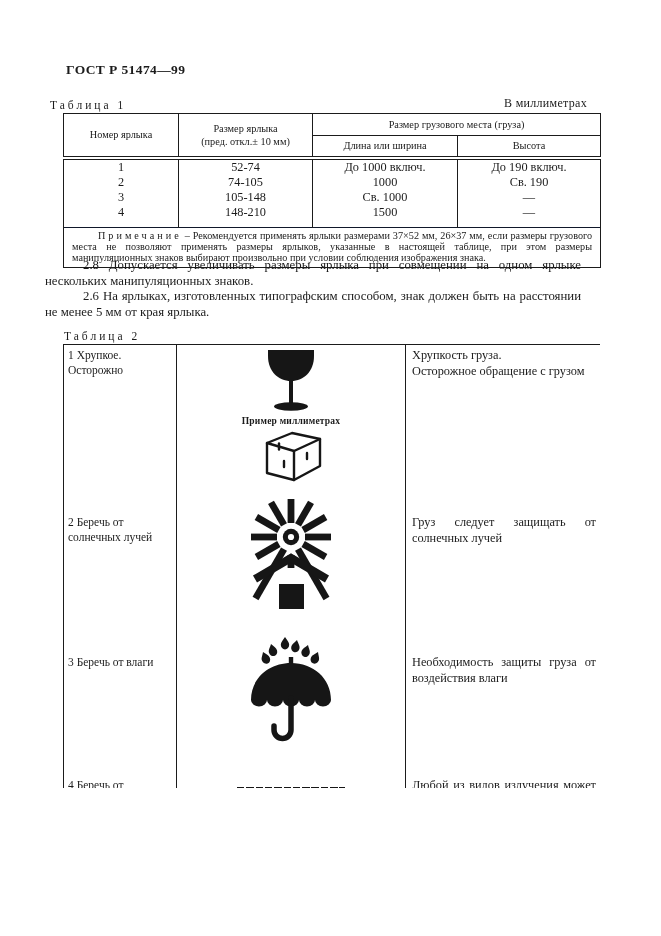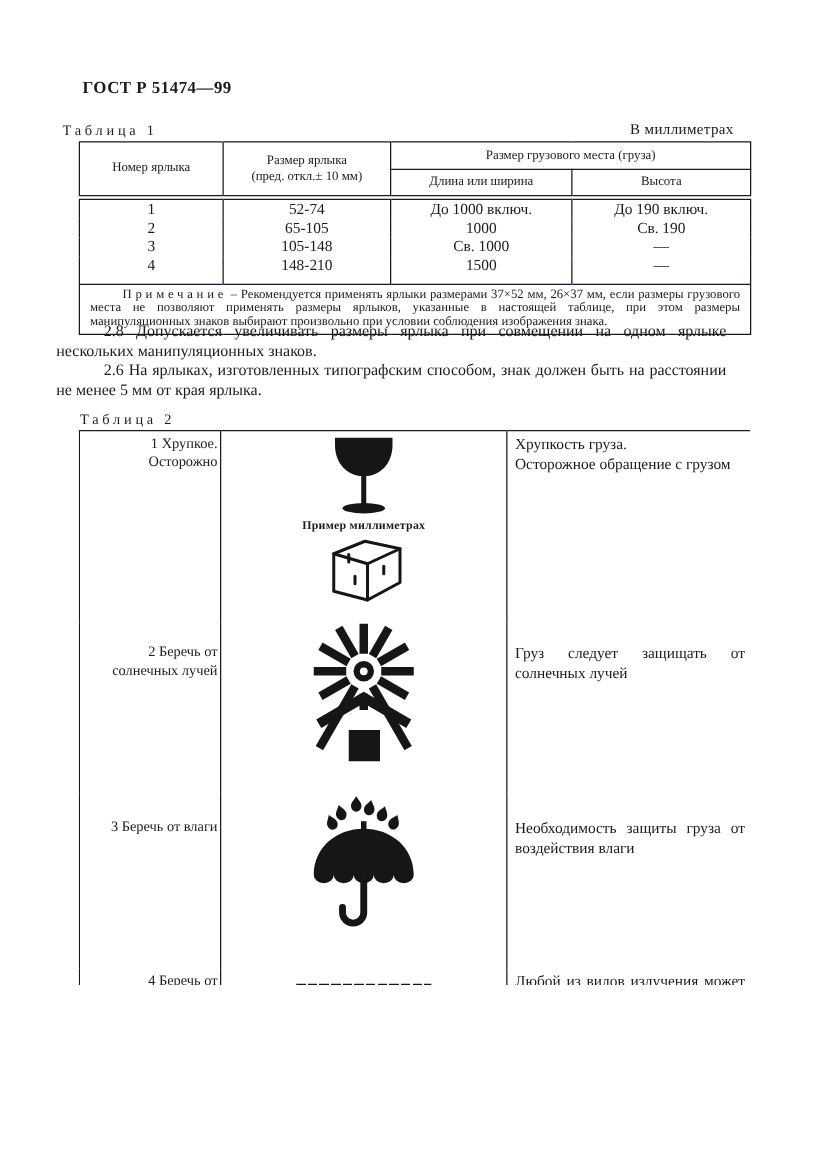--- a/index.html
+++ b/index.html
@@ -39,21 +39,21 @@
   .paras { position:absolute; left:45px; top:258px; width:536px;
     font-size:12.8px; line-height:15.6px; text-align:justify; }
   .paras p { margin:0; text-indent:38px; }
   
   .cap2 { position:absolute; left:64px; top:330px; font-size:11.5px; letter-spacing:3px; }
   .t2wrap { position:absolute; left:63px; top:344px; width:537px; height:502px; overflow:hidden; }
   .t2 {
     width:537px; border-collapse:collapse; table-layout:fixed;
     border:1.4px solid #1b1b1b; border-bottom:none;
   }
-  .t2 td { border-left:1px solid #1b1b1b; border-right:1px solid #1b1b1b; vertical-align:top;text-align:right; }
+  .t2 td { border-left:1px solid #1b1b1b; border-right:1px solid #1b1b1b; vertical-align:top; }
   .t2 .hc {
     font-size:10.3px; text-align:center; vertical-align:middle;
     height:32px; line-height:1.35; border-bottom:4px double #1b1b1b; padding:1px 4px;
   }
   .t2 .name { font-size:11.5px; padding:3px 2px 0 4px; line-height:14.5px; white-space:pre-line; }
   .t2 .purp { font-size:12.3px; padding:3px 4px 0 6px; line-height:15.5px;
               text-align:justify; white-space:pre-line; }
   .t2 .img  { text-align:center; padding:0; }
   .pt-r2 { padding-top:17px !important; }
   .pt-r3 { padding-top:20px !important; }
@@ -103,21 +103,21 @@
       <td class="hc dbl">Высота</td>
     </tr>
     <tr>
       <td class="dc">1</td>
       <td class="dc">52-74</td>
       <td class="dc">До 1000 включ.</td>
       <td class="dc">До 190 включ.</td>
     </tr>
     <tr>
       <td class="dc">2</td>
-      <td class="dc">65-105</td>
+      <td class="dc">74-105</td>
       <td class="dc">1000</td>
       <td class="dc">Св. 190</td>
     </tr>
     <tr>
       <td class="dc">3</td>
       <td class="dc">105-148</td>
       <td class="dc">Св. 1000</td>
       <td class="dc">—</td>
     </tr>
     <tr class="lastrow">

